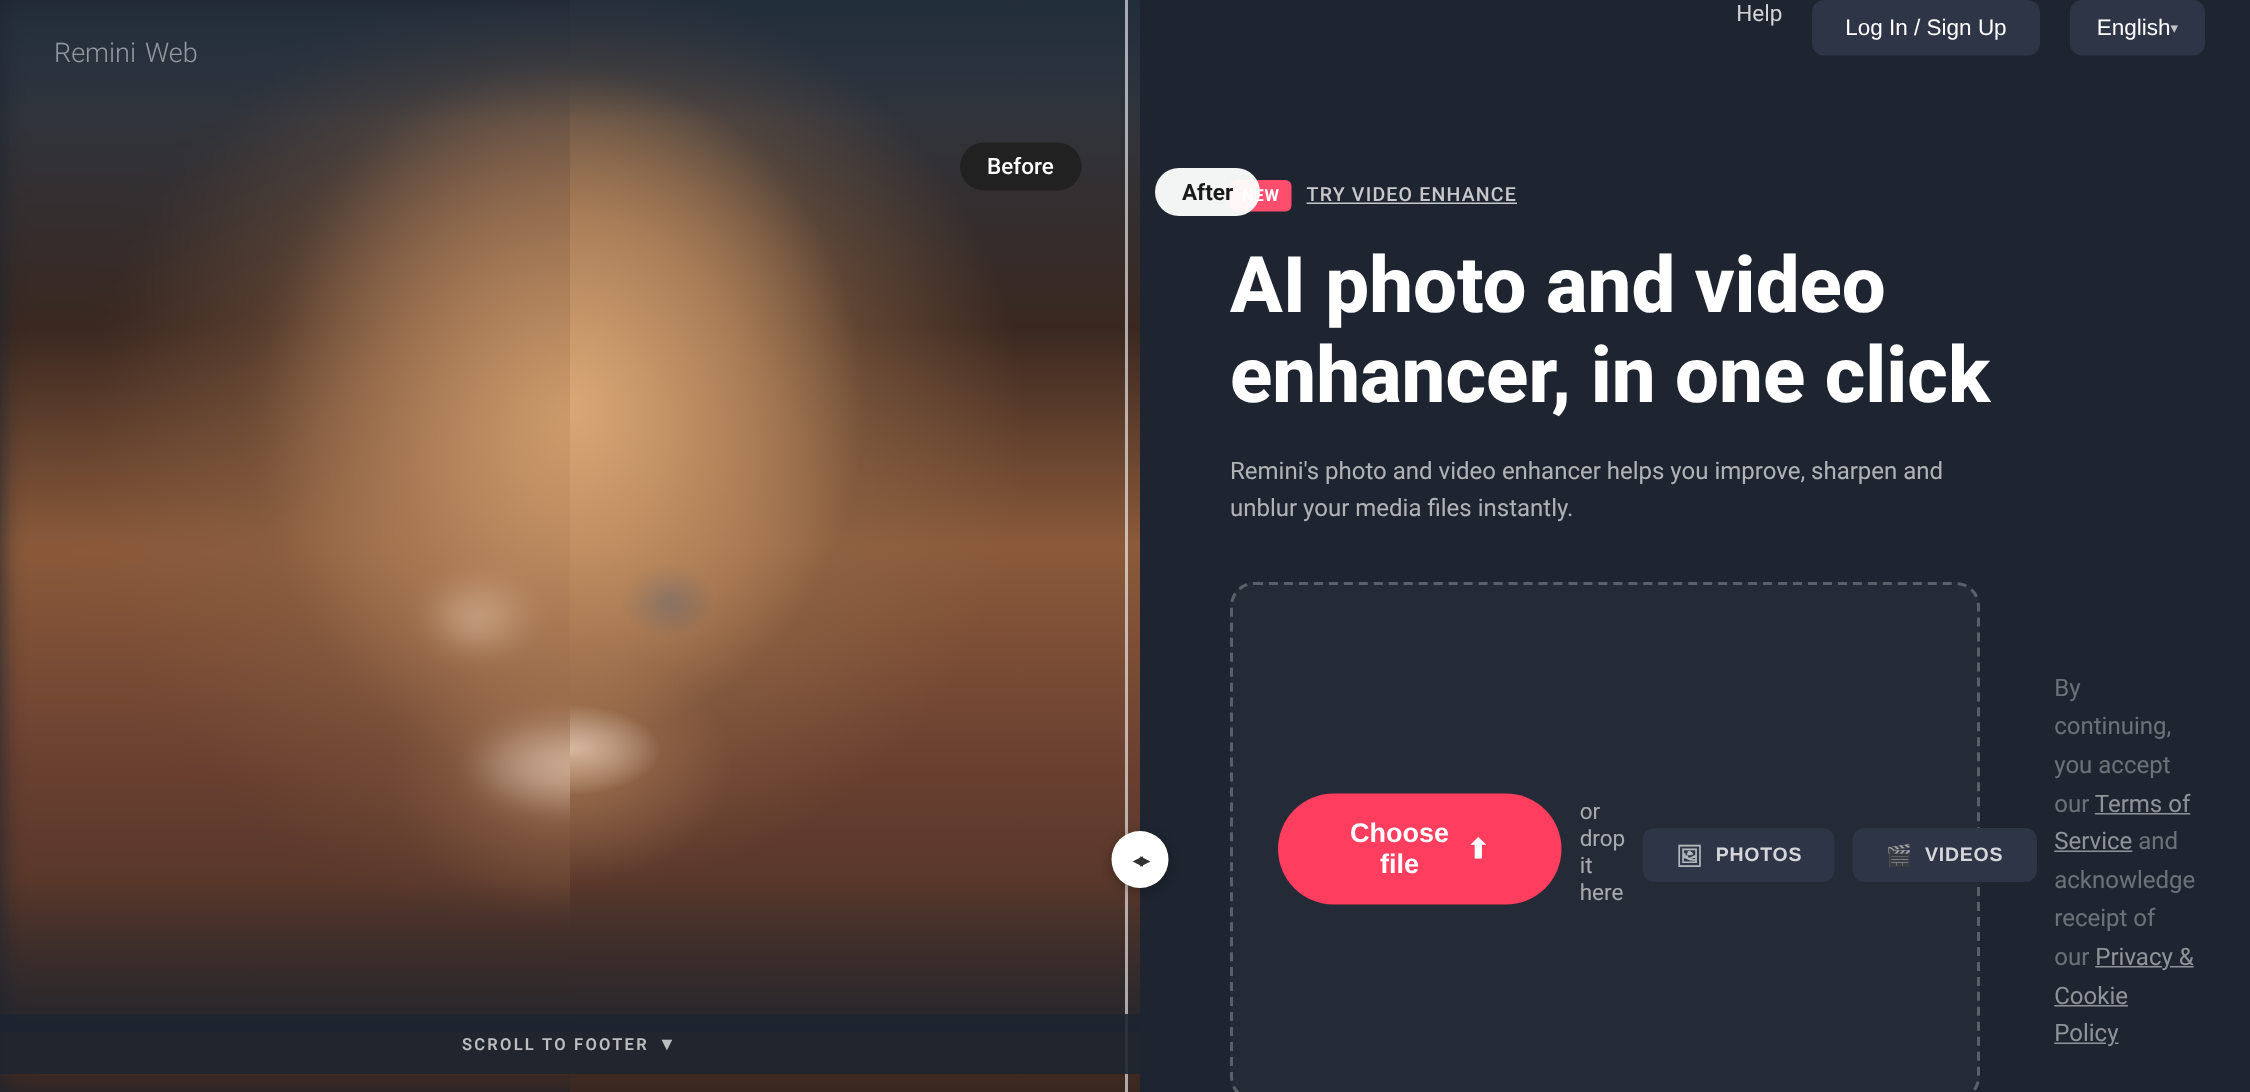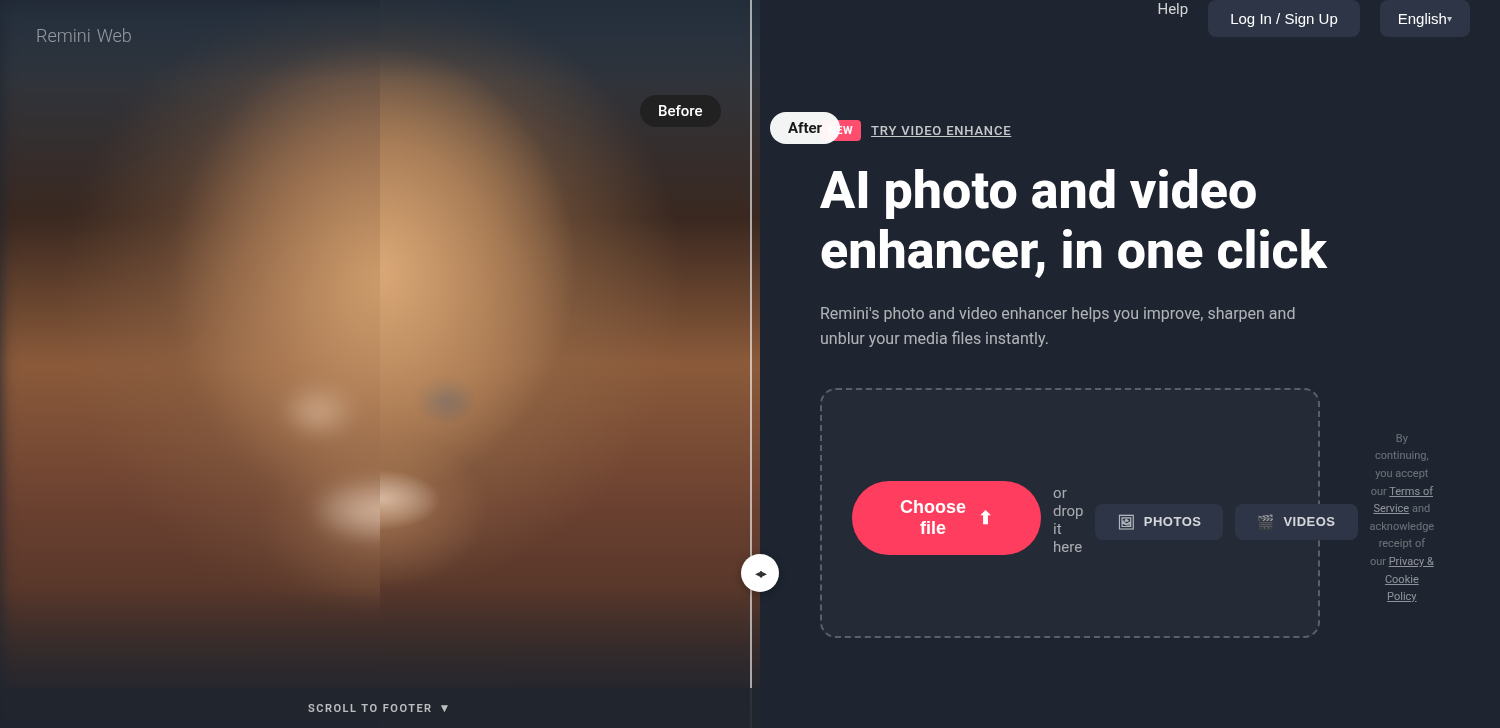--- a/index.html
+++ b/index.html
@@ -137,21 +137,21 @@
       padding: 7px 18px;
       border-radius: 20px;
       font-size: 15px;
       font-weight: 700;
       z-index: 10;
     }
 
     
     .scroll-footer {
       position: absolute;
-      bottom: 0;
+      bottom: 12px;
       left: 0;
       width: 760px;
       height: 40px;
       background: rgba(30, 37, 48, 0.9);
       display: flex;
       align-items: center;
       justify-content: center;
       gap: 6px;
       font-size: 11px;
       letter-spacing: 1.5px;
@@ -343,26 +343,25 @@
       gap: 8px;
       letter-spacing: 0.5px;
     }
 
     .media-icon {
       font-size: 14px;
       opacity: 0.8;
     }
 
     .terms-text {
-      font-size: 11px;
+      font-size: 16px;
       color: rgba(255,255,255,0.35);
-      text-align: center;
       line-height: 1.6;
       max-width: 380px;
-      margin-top: 0;
+      margin-top: 16px;
     }
 
     .terms-text a {
       color: rgba(255,255,255,0.5);
       text-decoration: underline;
     }
   </style>
 </head>
 <body>
 

